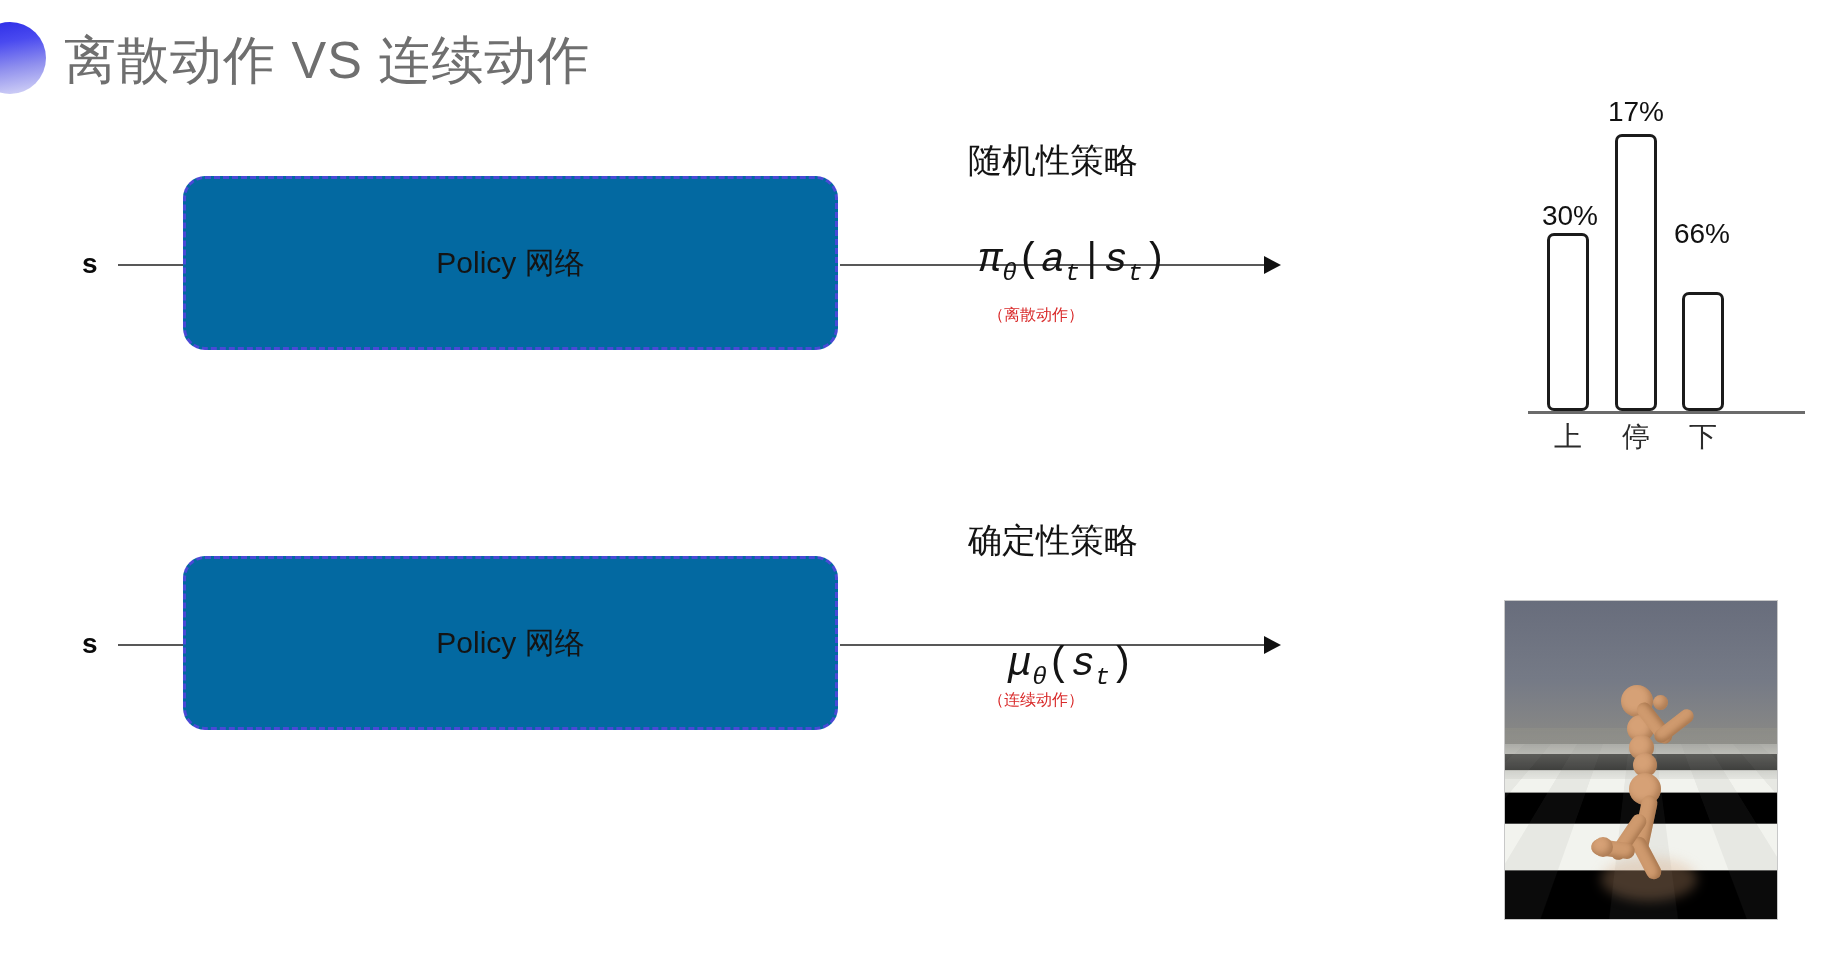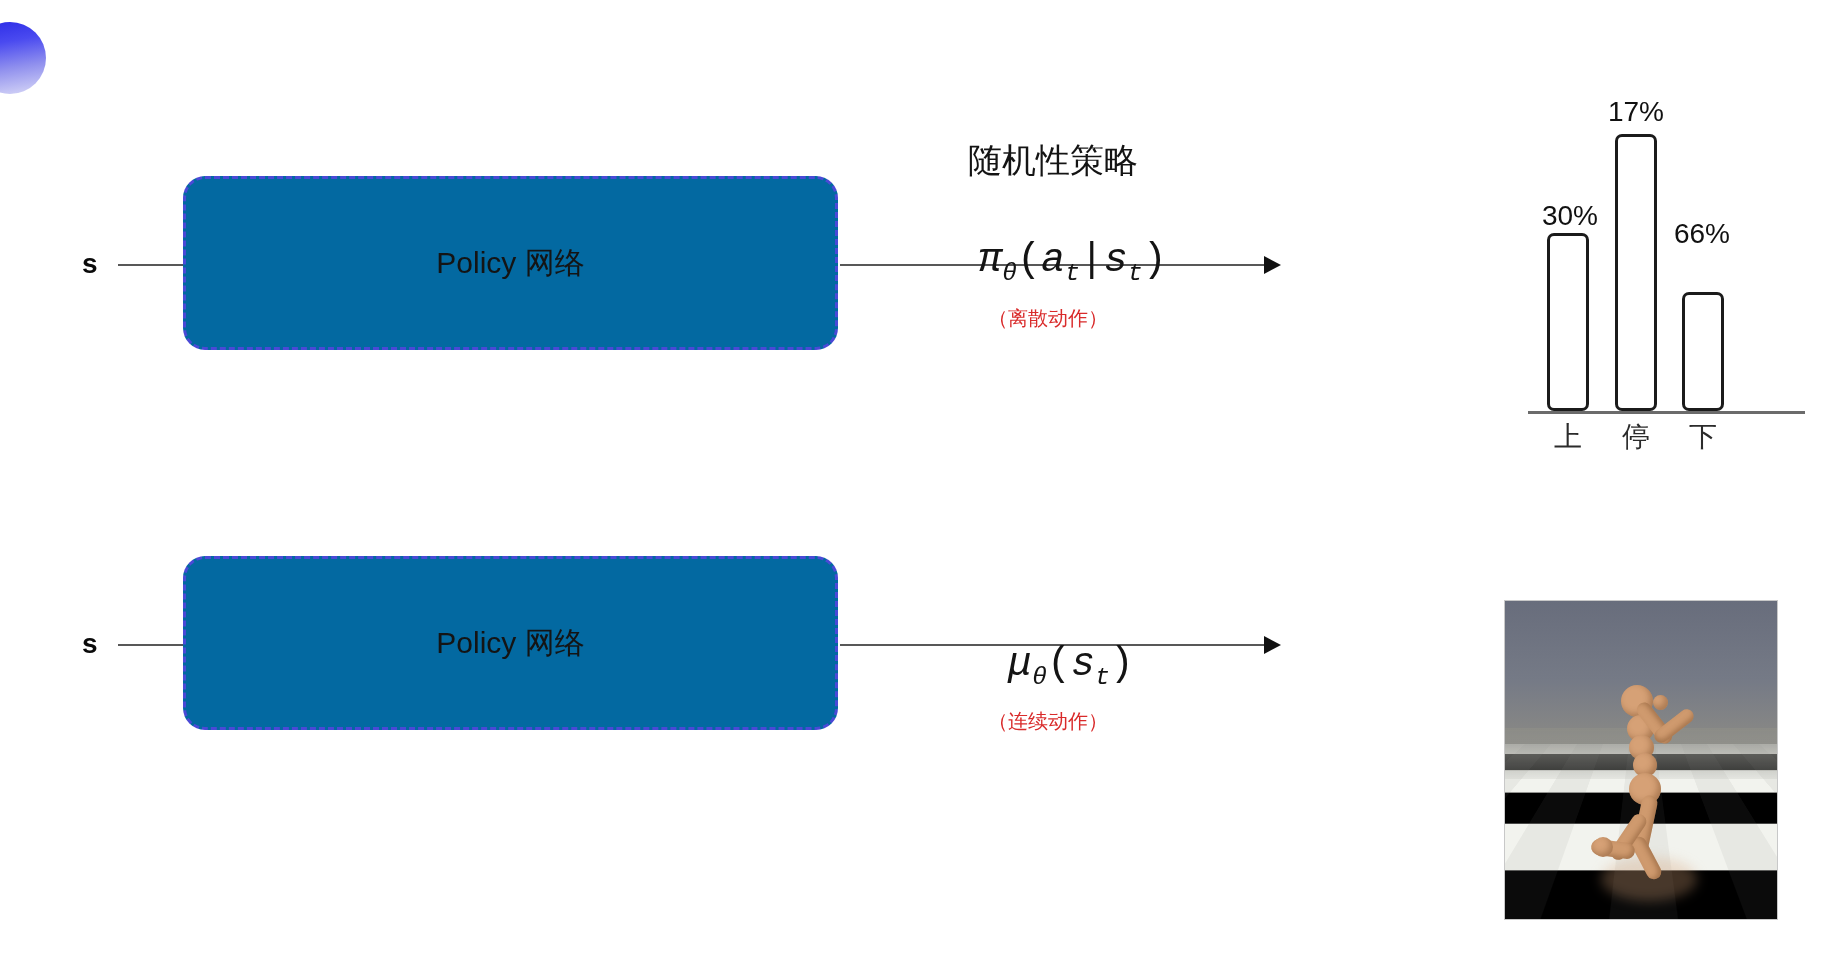--- a/index.html
+++ b/index.html
@@ -103,21 +103,21 @@
   .formula .sub {
     font-size: 0.62em;
     vertical-align: sub;
     font-style: italic;
   }
   .formula .paren {
     font-style: normal;
   }
   .red-note {
     position: absolute;
-    font-size: 20px;
+    font-size: 16px;
     color: #d92b2b;
     white-space: nowrap;
   }
 
   
   .chart {
     position: absolute;
   }
   .chart-baseline {
     position: absolute;
@@ -199,20 +199,21 @@
     filter: blur(6px);
     border-radius: 50%;
   }
 </style>
 </head>
 <body>
 
 <div id="slide">
 
   <div class="title-decor"></div>
+  <div class="slide-title">离散动作 VS 连续动作</div>
 
   <div class="s-label" style="left:82px; top:248px;">s</div>
   <div class="h-arrow" style="left:118px; top:264px; width:84px;"></div>
 
   <div class="policy-box" style="left:183px; top:176px; width:655px; height:174px;">
     <div class="box-label">Policy 网络</div>
   </div>
 
   <div class="h-arrow" style="left:840px; top:264px; width:438px;"></div>
 
@@ -243,26 +244,27 @@
 
   <div class="s-label" style="left:82px; top:628px;">s</div>
   <div class="h-arrow" style="left:118px; top:644px; width:84px;"></div>
 
   <div class="policy-box" style="left:183px; top:556px; width:655px; height:174px;">
     <div class="box-label">Policy 网络</div>
   </div>
 
   <div class="h-arrow" style="left:840px; top:644px; width:438px;"></div>
 
+  <div class="policy-kind" style="left:968px; top:518px;">确定性策略</div>
 
   <div class="formula" style="left:1008px; top:602px;text-align:center;">
     <span>μ</span><span class="sub">θ</span><span class="paren">(</span><span>s</span><span class="sub">t</span><span class="paren">)</span>
   </div>
 
-  <div class="red-note" style="left:988px; top:690px;margin-top:18px;">（连续动作）</div>
+  <div class="red-note" style="left:988px; top:690px;">（连续动作）</div>
 
   <div class="sim-frame" style="left:1504px; top:600px; width:272px; height:318px;">
     <div class="sim-sky"></div>
     <div class="sim-floor"></div>
     <div class="sim-haze"></div>
 
     <div class="sim-reflection" style="left:96px; top:256px; width:96px; height:44px;"></div>
 
     <div class="joint" style="left:116px; top:84px; width:32px; height:32px;"></div>
     <div class="joint" style="left:122px; top:114px; width:27px; height:27px;"></div>

